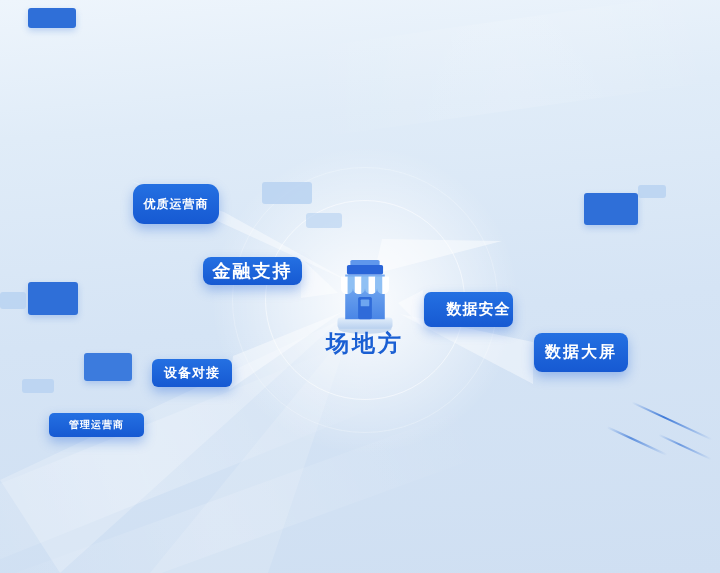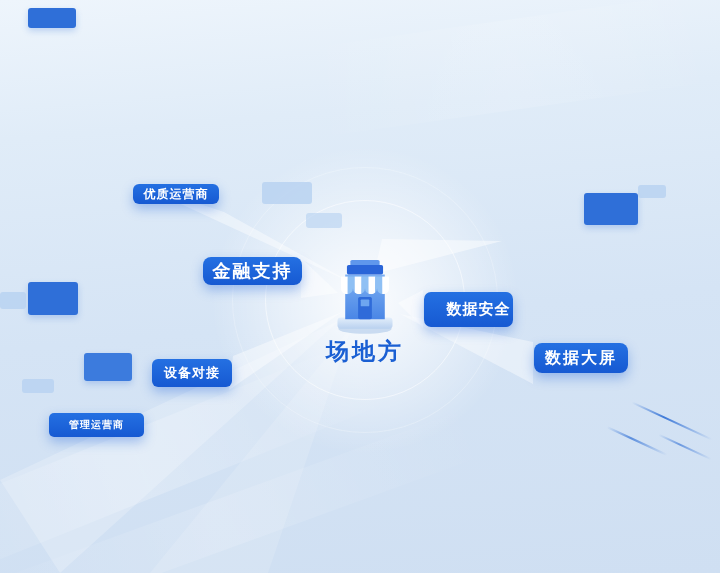--- a/index.html
+++ b/index.html
@@ -59,32 +59,32 @@
   .accent-line.a3 { left:656px; top:446px; width:58px; opacity:.7; }
 
   
   .node {
     position:absolute; display:flex; align-items:center; justify-content:center;
     background: linear-gradient(180deg,#2470e2,#1659d2);
     color:#fff; font-weight:bold; letter-spacing:1px;
     box-shadow:0 5px 12px rgba(26,95,214,0.35);
     white-space:nowrap;
   }
-  .n0 { left:133px; top:184px; width:86px;  height:20px; font-size:12px; border-radius:6px;  }
+  .n0 { left:133px; top:184px; width:86px;  height:40px; font-size:12px; border-radius:11px;  }
   .n1 { left:378px; top:171px; width:134px; height:68px; font-size:20px; border-radius:10px; letter-spacing:2px; }
   .n2 { left:203px; top:257px; width:99px;  height:28px; font-size:18px; border-radius:8px;  letter-spacing:2px; }
   .n3 { left:424px; top:292px; width:89px;  height:35px; font-size:15px; border-radius:7px;padding-left:20px;  }
-  .n4 { left:534px; top:343px; width:94px;  height:30px; font-size:16px; border-radius:8px;  letter-spacing:2px; }
+  .n4 { left:534px; top:333px; width:94px;  height:39px; font-size:16px; border-radius:8px;  letter-spacing:2px; }
   .n5 { left:152px; top:359px; width:80px;  height:28px; font-size:13px; border-radius:6px;text-align:center;  }
   .n6 { left:49px;  top:413px; width:95px;  height:24px; font-size:10px; border-radius:5px;  }
 
   
   .center-icon { position:absolute; left:322px; top:244px; width:86px; height:92px; }
   .center-label {
-    position:absolute; left:285px; top:336px; width:160px;
+    position:absolute; left:285px; top:328px; width:160px;
     text-align:center; font-size:23px; font-weight:bold;
     color:#1a5fd3; letter-spacing:3px;
   }
 </style>
 </head>
 <body>
 
 <div class="stage">
 
   <div class="streak s1"></div>

